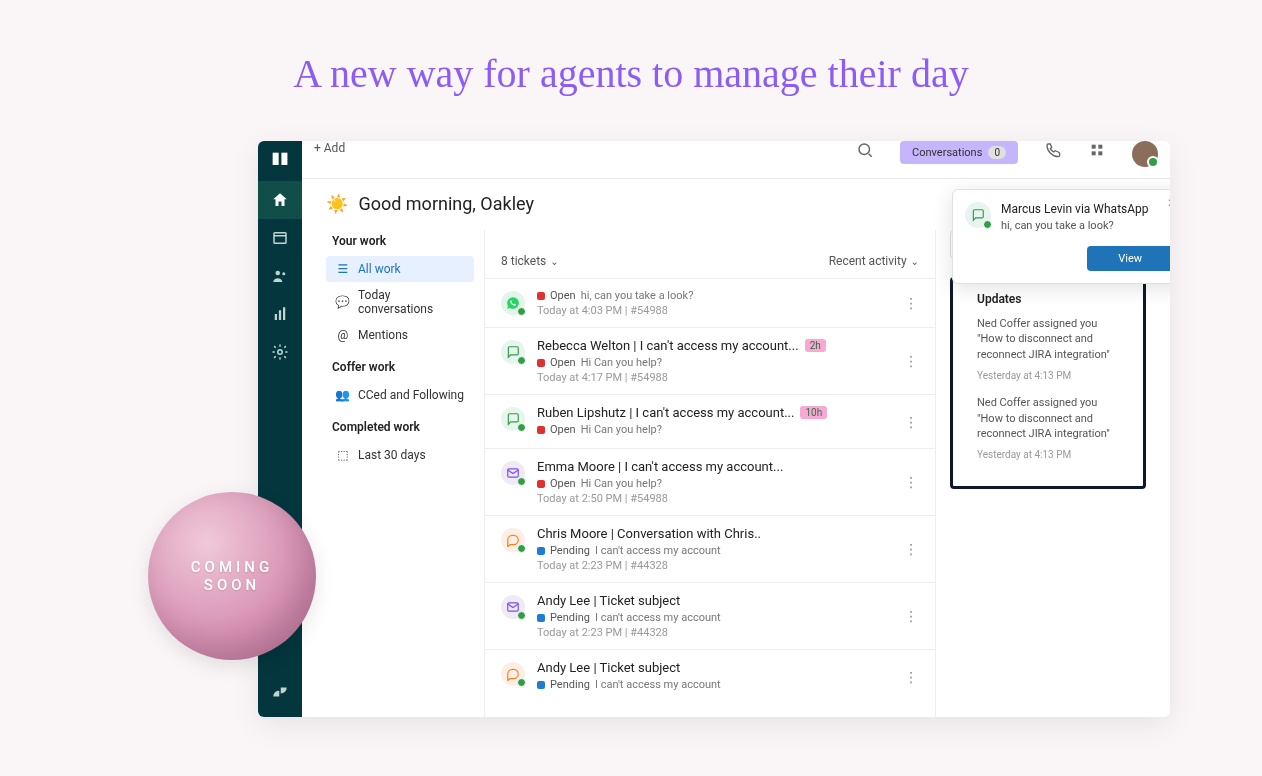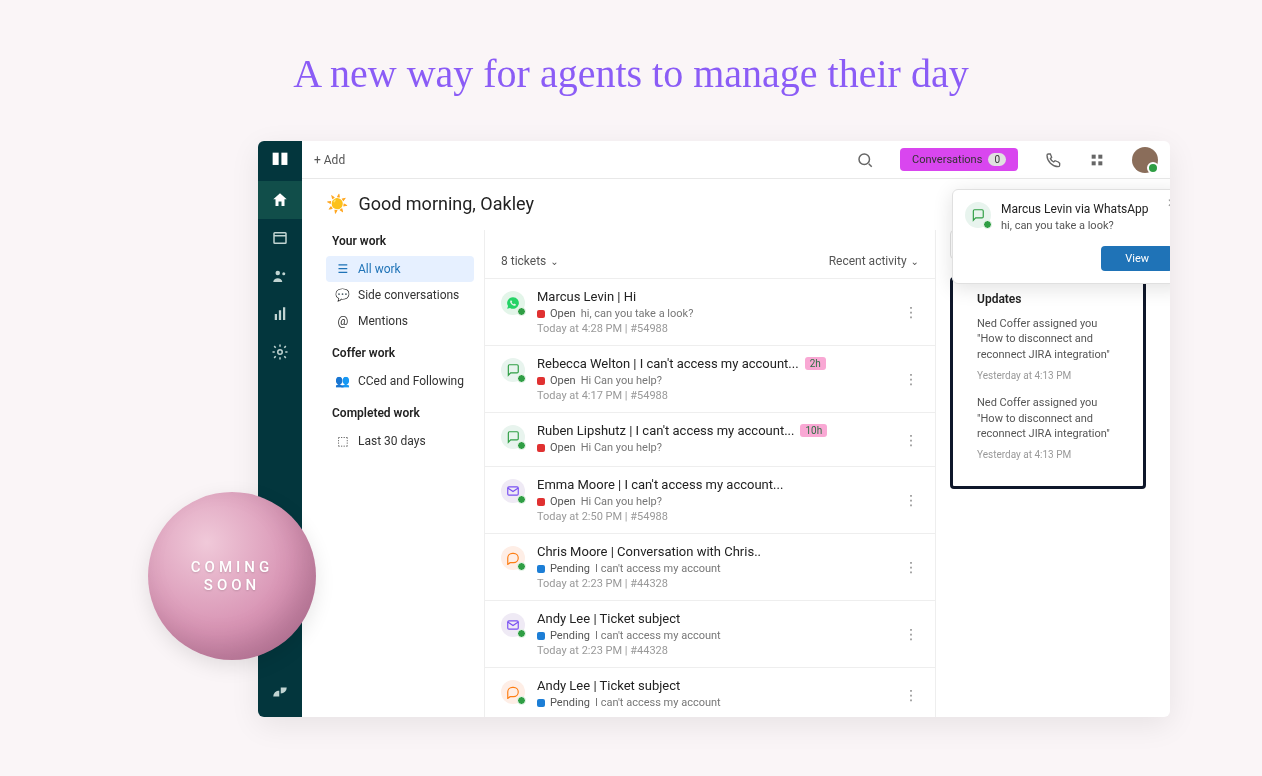--- a/index.html
+++ b/index.html
@@ -13,25 +13,25 @@
 .rail { width: 44px; background: #03363d; display: flex; flex-direction: column; align-items: center; padding-top: 6px; }
 .rail-logo { width: 20px; height: 20px; margin-bottom: 14px; display: flex; align-items: center; justify-content: center; color: #fff; font-size: 16px; }
 .rail-item { width: 44px; height: 38px; display: flex; align-items: center; justify-content: center; color: #c1d4d2; cursor: pointer; }
 .rail-item.active { background: #114e4a; color: #fff; }
 .rail-item svg { width: 18px; height: 18px; }
 .rail-spacer { flex: 1; }
 .rail-bottom-icon { width: 44px; height: 38px; display: flex; align-items: center; justify-content: center; color: #c1d4d2; margin-bottom: 6px; }
 
 
 .main { flex: 1; display: flex; flex-direction: column; }
-.topbar { height: 38px; border-bottom: 1px solid #e8e8e8; display: flex; align-items: center; padding: 0 12px; gap: 26px; }
+.topbar { height: 38px; border-bottom: 1px solid #e8e8e8; display: flex; align-items: flex-start; padding: 0 12px; gap: 26px; }
 .add-btn { font-size: 12px; color: #555; cursor: pointer; }
 .topbar-spacer { flex: 1; }
 .search-ico { width: 18px; height: 18px; color: #666; cursor: pointer; }
-.conv-pill { background: #d946ef; border-radius: 4px; padding: 5px 12px; font-size: 11px; color: #333; display: flex; align-items: center; gap: 6px; cursor: pointer; }
+.conv-pill { background: #c4b5fd; border-radius: 4px; padding: 5px 12px; font-size: 11px; color: #333; display: flex; align-items: center; gap: 6px; cursor: pointer; }
 .conv-pill .badge { background: #e0e0e0; border-radius: 8px; padding: 1px 6px; font-size: 10px; }
 .top-ico { width: 18px; height: 18px; color: #666; cursor: pointer; display: flex; align-items: center; justify-content: center; }
 .avatar { width: 26px; height: 26px; border-radius: 50%; background: #8a6d5a; position: relative; cursor: pointer; }
 .avatar::after { content: ""; position: absolute; right: -1px; bottom: -1px; width: 8px; height: 8px; border-radius: 50%; background: #2f9e44; border: 2px solid #fff; }
 
 .greeting { padding: 14px 24px 16px; display: flex; align-items: center; gap: 10px; font-size: 18px; color: #222; }
 
 .content { flex: 1; display: flex; padding: 0 24px 0 24px; gap: 0; overflow: hidden; }
 .col-left { width: 158px; padding-right: 10px; }
 .col-mid { flex: 1; border-left: 1px solid #eee; border-right: 1px solid #eee; overflow-y: auto; }
@@ -75,21 +75,21 @@
 .update-time { font-size: 10px; color: #999; margin-bottom: 14px; }
 
 
 .toast { position: absolute; right: -16px; top: 48px; width: 234px; background: #fff; border: 1px solid #e0e0e0; border-radius: 6px; box-shadow: 0 4px 20px rgba(0,0,0,0.12); padding: 12px; z-index: 50; }
 .toast-close { position: absolute; top: 6px; right: 8px; font-size: 12px; color: #999; cursor: pointer; }
 .toast-row { display: flex; gap: 10px; }
 .toast-ico { width: 26px; height: 26px; border-radius: 50%; background: #e8f4ee; display: flex; align-items: center; justify-content: center; position: relative; flex-shrink: 0; color: #2f9e44; }
 .toast-ico::after { content: ""; position: absolute; right: -1px; bottom: -1px; width: 7px; height: 7px; border-radius: 50%; background: #2f9e44; border: 1.5px solid #fff; }
 .toast-title { font-size: 12px; color: #222; margin-bottom: 3px; }
 .toast-text { font-size: 11px; color: #555; }
-.toast-btn { float: right; margin-top: 14px; background: #1f73b7; color: #fff; font-size: 11px; padding: 6px 24px; border-radius: 4px; border: none; cursor: pointer; }
+.toast-btn { float: right; margin-top: 14px; background: #1f73b7; color: #fff; font-size: 11px; padding: 6px 31px; border-radius: 4px; border: none; cursor: pointer; }
 
 
 .sphere { position: absolute; left: 148px; top: 492px; width: 168px; height: 168px; border-radius: 50%; background: radial-gradient(circle at 35% 30%, #f0c9d9, #d894b4 55%, #ba6e96); display: flex; flex-direction: column; align-items: center; justify-content: center; color: #fff; font-size: 15px; letter-spacing: 4px; font-weight: 500; box-shadow: inset -12px -14px 30px rgba(0,0,0,0.12), 0 6px 20px rgba(0,0,0,0.1); z-index: 60; }
 .sphere span { text-shadow: 0 1px 2px rgba(0,0,0,0.15); }
 </style>
 </head>
 <body>
 
 <h1 class="hero-title">A new way for agents to manage their day</h1>
 
@@ -172,21 +172,21 @@
     <div class="content">
 
       <div class="col-left">
         <div class="sec-title">Your work</div>
         <div class="left-item active">
             <span class="ico">☰</span>
             <span>All work</span>
           </div>
         <div class="left-item">
             <span class="ico">💬</span>
-            <span>Side conversations</span>
+            <span>Today conversations</span>
           </div>
         <div class="left-item">
             <span class="ico">@</span>
             <span>Mentions</span>
           </div>
         <div class="sec-title" style="margin-top:12px">Coffer work</div>
         <div class="left-item">
             <span class="ico">👥</span>
             <span>CCed and Following</span>
           </div>
@@ -203,27 +203,26 @@
           <span><span>Recent activity</span><span class="chev">⌄</span></span>
         </div>
         <div id="ticket-container">
             <div class="ticket">
     <div class="t-ico whatsapp">
                 <svg width="14" height="14" viewBox="0 0 24 24" fill="currentColor">
                   <path d="M12 2a10 10 0 00-8.5 15.3L2 22l4.8-1.5A10 10 0 1012 2zm5 13.5c-.2.6-1.2 1.1-1.7 1.2-.4 0-.9.2-3-.6-2.5-1-4.1-3.5-4.2-3.7s-1-1.3-1-2.5.6-1.8.9-2c.2-.2.5-.3.6-.3h.5c.2 0 .4 0 .6.4l.8 2c0 .1 0 .3-.1.4l-.4.5c-.1.2-.2.3-.1.5.1.2.6 1 1.3 1.6.9.8 1.6 1 1.9 1.1.2 0 .3 0 .5-.2l.6-.7c.2-.2.3-.2.5-.1l1.8.9c.2.1.4.1.4.3 0 .1 0 .7-.2 1.2z"></path>
                 </svg>
               </div>
     <div class="t-body">
-      <div class="t-title">Marcus Levin | Hi</div>
       <div class="t-status-line">
                   <span class="t-dot open"></span>
                   <span class="t-status">Open</span> 
                   <span class="t-preview">hi, can you take a look?</span>
                 </div>
-      <div class="t-meta">Today at 4:28 PM | #54988</div>
+      <div class="t-meta">Today at 4:03 PM | #54988</div>
     </div>
     <div class="t-more">⋮</div>
   </div>
             <div class="ticket">
     <div class="t-ico chat">
                 <svg width="14" height="14" viewBox="0 0 24 24" fill="none" stroke="currentColor" stroke-width="2">
                   <path d="M21 15a2 2 0 01-2 2H8l-4 4V5a2 2 0 012-2h13a2 2 0 012 2z"></path>
                 </svg>
               </div>
     <div class="t-body">

